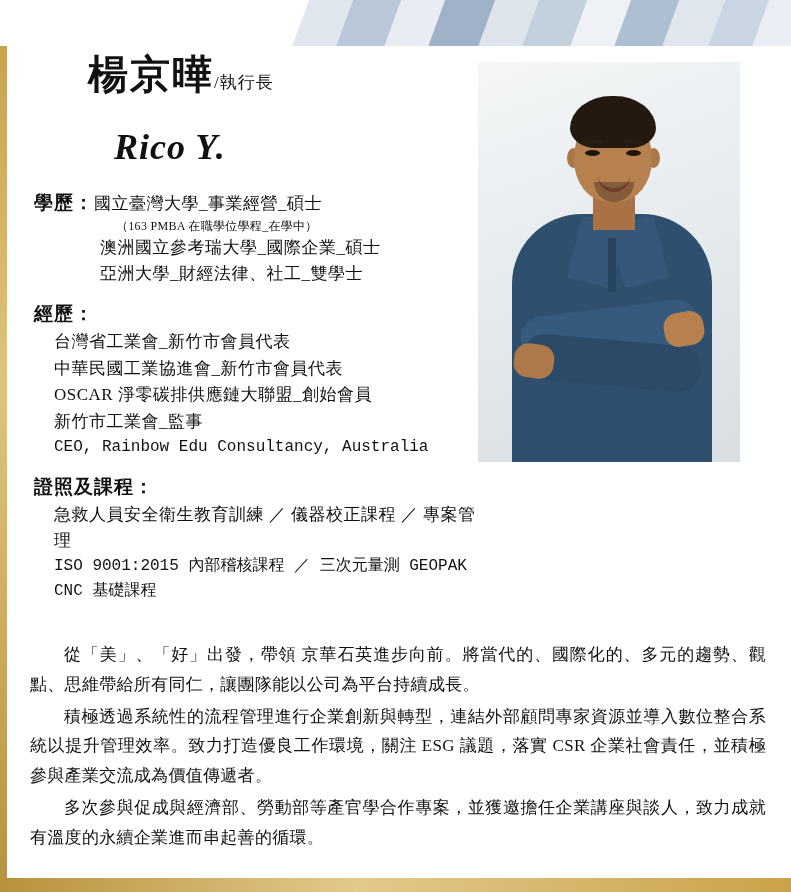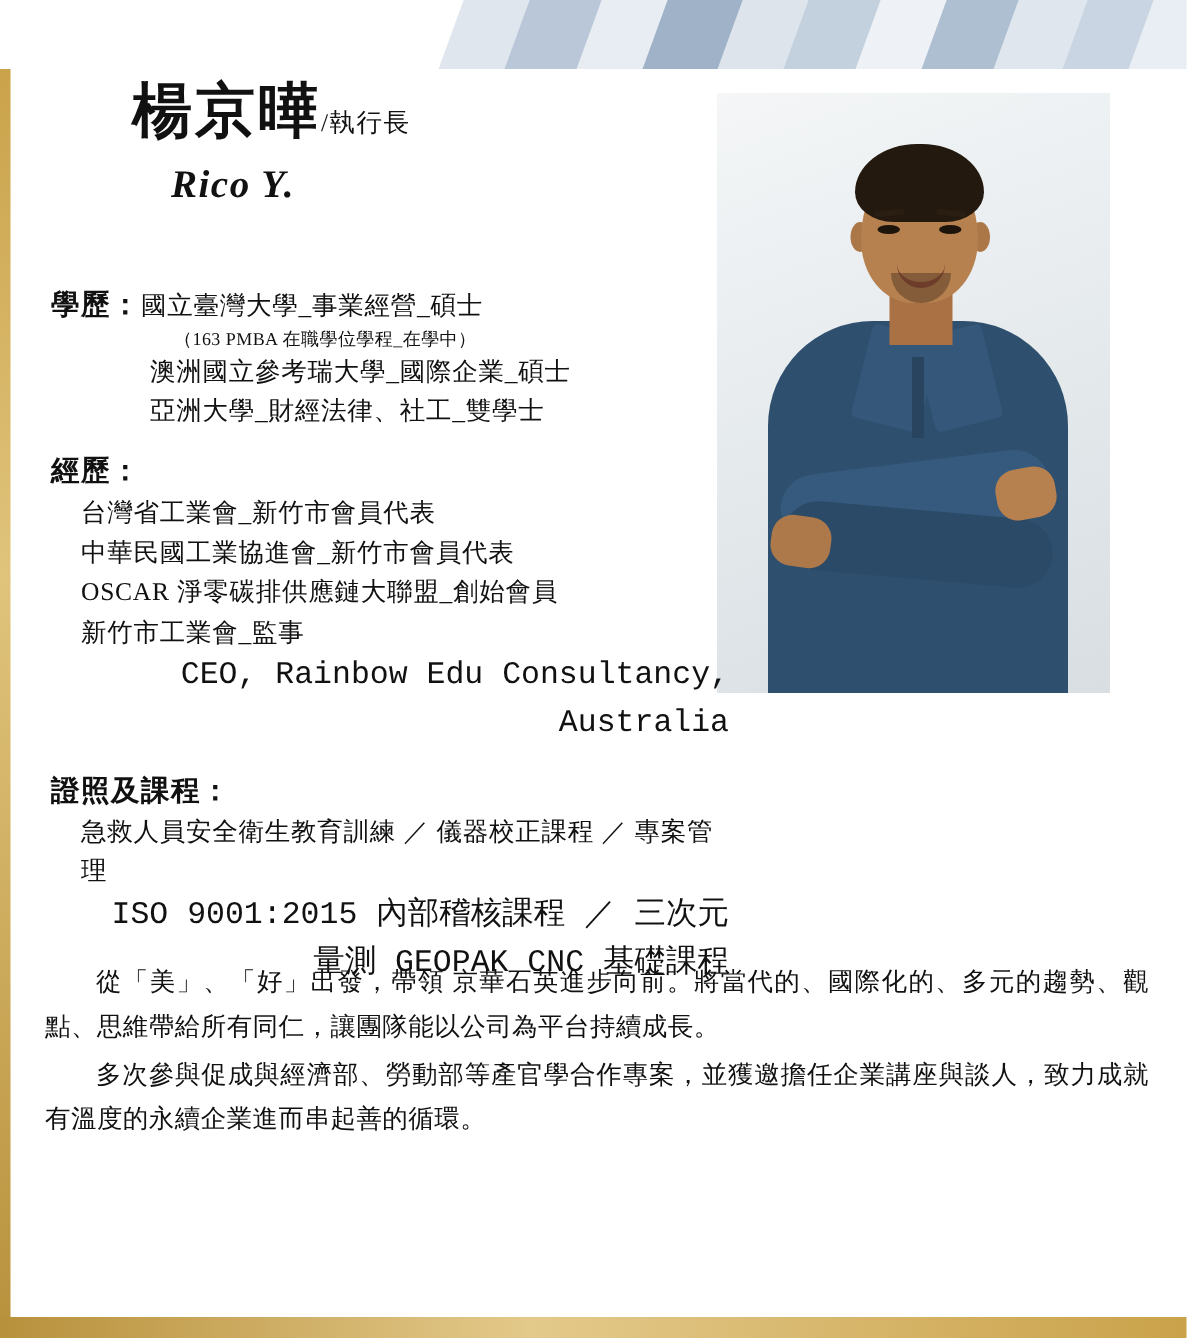--- a/index.html
+++ b/index.html
@@ -198,23 +198,23 @@
     letter-spacing: 2px;
     line-height: 1.1;
     display: inline;
     font-family: Liberation Mono, monospace;
   }
   .cn-title {
     font-size: 17px;
     letter-spacing: 1px;
   }
   .en-name {
-    margin-top: 8px;
+    margin-top: 26px;
     margin-left: 26px;
-    font-size: 26px;
+    font-size: 36px;
     font-style: italic;
     font-weight: bold;
     letter-spacing: 1px;
   }
 
   
   .cv {
     position: absolute;
     left: 34px;
     top: 190px;
@@ -242,23 +242,22 @@
   }
   .line.ind-sm { padding-left: 20px; }
   .sub-note {
     font-size: 12px;
     letter-spacing: .3px;
     padding-left: 82px;
     line-height: 1.4;
   }
   .mono {
     font-family: "Liberation Mono", monospace;
-    font-size: 21px;
+    font-size: 16px;
     letter-spacing: 0px;
-    text-align: right;
   }
 
   
   .bio {
     position: absolute;
     left: 30px;
     top: 640px;
     width: 736px;
     font-size: 17px;
     line-height: 1.75;
@@ -341,14 +340,15 @@
   <div class="sec">
     <div class="sec-head">證照及課程：</div>
     <div class="line ind-sm">急救人員安全衛生教育訓練 ／ 儀器校正課程 ／ 專案管理</div>
     <div class="line ind-sm mono">ISO 9001:2015 內部稽核課程 ／ 三次元量測 GEOPAK CNC 基礎課程</div>
   </div>
 
 </div>
 
 <div class="bio">
   <p>從「美」、「好」出發，帶領 京華石英進步向前。將當代的、國際化的、多元的趨勢、觀點、思維帶給所有同仁，讓團隊能以公司為平台持續成長。</p>
+  <p>積極透過系統性的流程管理進行企業創新與轉型，連結外部顧問專家資源並導入數位整合系統以提升管理效率。致力打造優良工作環境，關注 ESG 議題，落實 CSR 企業社會責任，並積極參與產業交流成為價值傳遞者。</p>
   <p>多次參與促成與經濟部、勞動部等產官學合作專案，並獲邀擔任企業講座與談人，致力成就有溫度的永續企業進而串起善的循環。</p>
 </div>
 
 </body></html>

